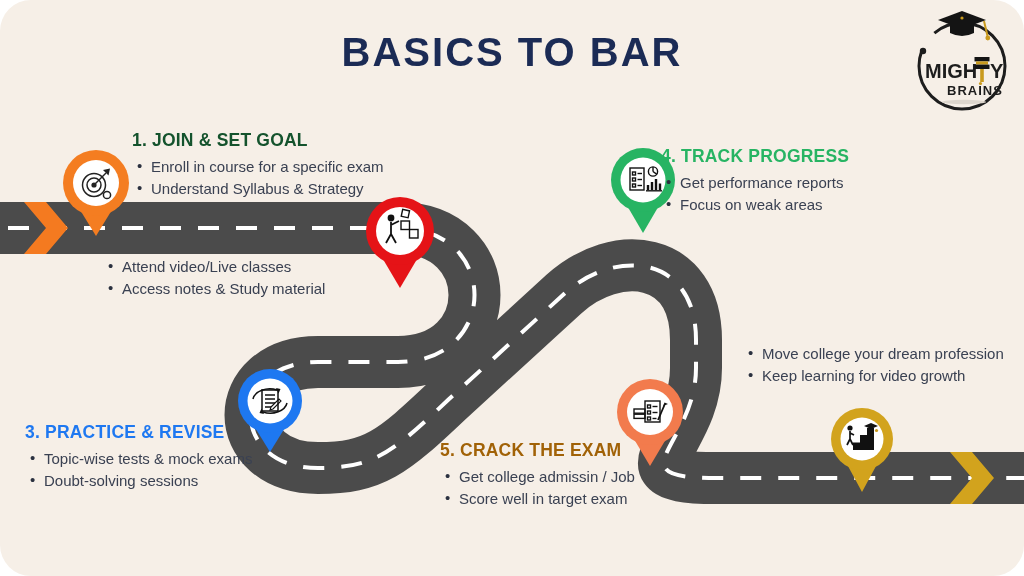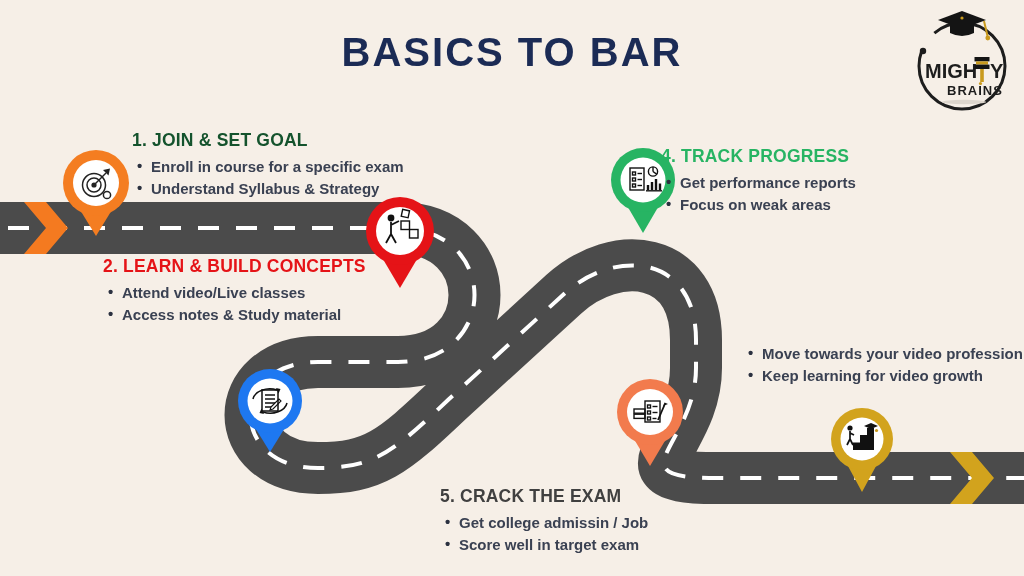--- a/index.html
+++ b/index.html
@@ -1,27 +1,27 @@
 <!DOCTYPE html>
 <html><head>
 <meta charset="utf-8">
 <style>
   html,body{margin:0;padding:0;}
   .canvas{
     position:relative;width:1024px;height:576px;overflow:hidden;
-    font-family:"Liberation Sans",sans-serif;background:#f6efe7;
+    font-family:"Liberation Sans",sans-serif;background:#f6efe7;border-radius:31px;
   }
   .title{
     position:absolute;top:30px;left:0;right:0;text-align:center;
     font-size:40px;font-weight:bold;letter-spacing:2px;color:#1b2b55;z-index:3;
   }
   .road-layer{position:absolute;left:0;top:0;z-index:1;}
   .step{position:absolute;z-index:3;}
   .step h3{margin:0 0 5px 0;font-size:17.5px;font-weight:bold;letter-spacing:.2px;}
-  .step ul{margin:0;padding:0;list-style:none;font-weight:bold;}
+  .step ul{margin:0;padding:0;list-style:none;}
   .step li{
     position:relative;font-size:15px;color:#3a4152;line-height:1.48;padding-left:19px;
   }
   .step li::before{content:"•";position:absolute;left:5px;top:-1px;color:#2b3140;font-size:15px;}
   .s1{left:132px;top:130px;} .s2{left:103px;top:256px;} .s3{left:25px;top:422px;}
   .s4{left:661px;top:146px;} .s5{left:440px;top:440px;} .s6{left:743px;top:343px;}
   .logo{position:absolute;left:910px;top:10px;z-index:3;}
 </style>
 </head>
 <body>
@@ -161,44 +161,50 @@
 
   <div class="step s1">
     <h3 style="color: #14532d;">1. JOIN &amp; SET GOAL</h3>
     <ul>
       <li>Enroll in course for a specific exam</li>
       <li>Understand Syllabus &amp; Strategy</li>
     </ul>
   </div>
 
   <div class="step s2">
-    <h3 style="color: rgb(229, 19, 23);">2. LEARN &amp; BUILD CONCEPTS</h3>
     <ul>
       <li>Attend video/Live classes</li>
       <li>Access notes &amp; Study material</li>
     </ul>
   </div>
 
+  <div class="step s3">
+    <h3 style="color: rgb(30, 120, 241);">3. PRACTICE &amp; REVISE</h3>
+    <ul>
+      <li>Topic-wise tests &amp; mock exams</li>
+      <li>Doubt-solving sessions</li>
+    </ul>
+  </div>
 
   <div class="step s4">
     <h3 style="color: rgb(39, 180, 99);">4. TRACK PROGRESS</h3>
     <ul>
       <li>Get performance reports</li>
       <li>Focus on weak areas</li>
     </ul>
   </div>
 
   <div class="step s5">
-    <h3 style="color: #404040; margin-top: 46px;">5. CRACK THE EXAM</h3>
+    <h3 style="color: #a16207;">5. CRACK THE EXAM</h3>
     <ul>
       <li>Get college admissin / Job</li>
       <li>Score well in target exam</li>
     </ul>
   </div>
 
   <div class="step s6">
     <ul>
-      <li>Move towards your video profession</li>
+      <li>Move college your dream profession</li>
       <li>Keep learning for video growth</li>
     </ul>
   </div>
 
 </div>
 
 </body></html>

